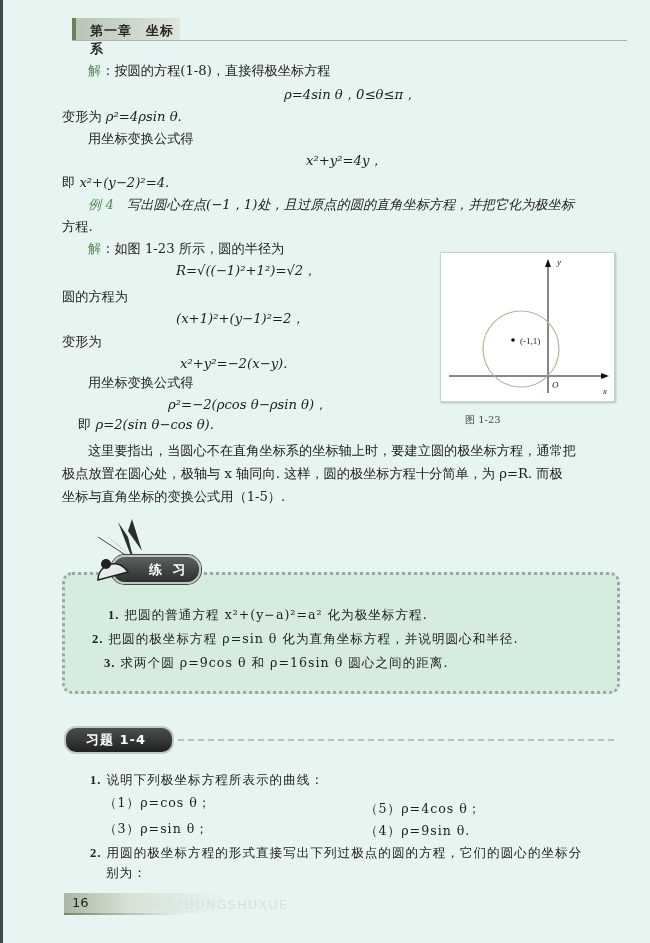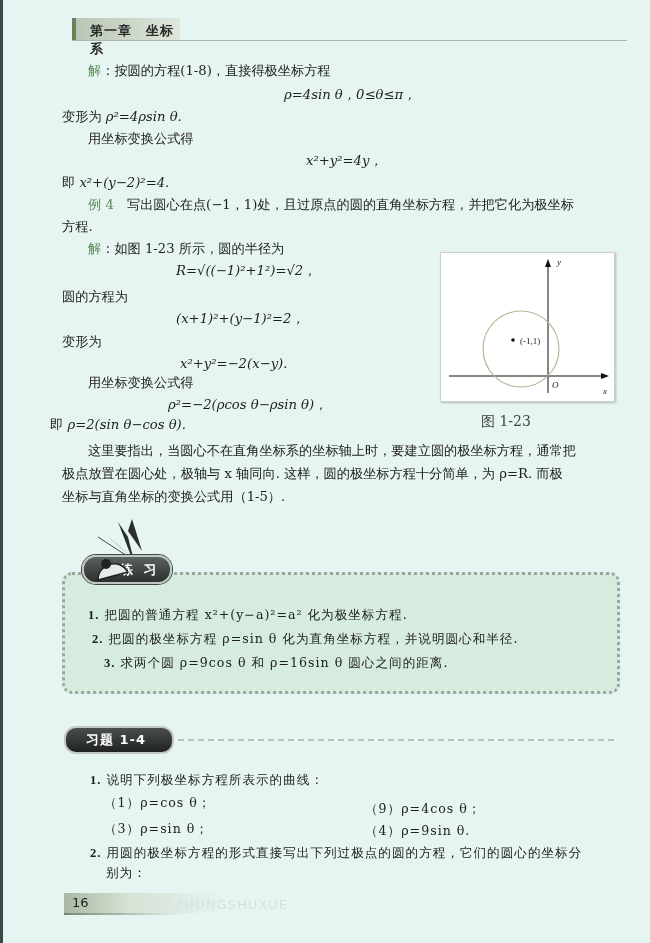--- a/index.html
+++ b/index.html
@@ -17,25 +17,25 @@
     border-left:4px solid #6e7f5c;
   }
   .header-tab span { position:absolute; left:14px; top:4px; font-size:13px; font-weight:bold; color:#2a2a2a; letter-spacing:1px; }
   .header-line { position:absolute; left:0; top:22px; width:555px; height:1px; background:#a9b6ae; }
 
   .t { position:absolute; font-size:13.2px; line-height:18px; white-space:nowrap; }
   .lbl { color:#5a8a57; }
   .i { font-style:italic; }
 
   .fig { position:absolute; left:440px; top:252px; width:173px; height:148px; background:#fff; border:1px solid #c9d2cf; box-shadow:1px 1px 2px #b5bcb9; }
-  .fig-cap { position:absolute; left:481px; top:413px; font-size:14px; color:#444; }
+  .fig-cap { position:absolute; left:465px; top:413px; font-size:10px; color:#444; }
 
   .practice { position:absolute; left:62px; top:572px; width:552px; height:116px;
     background:#d6ecdf; border:3px dotted #9aa8a2; border-radius:10px; }
-  .practice-badge { position:absolute; left:82px; top:555px; width:86px; height:25px; border-radius:14px;
+  .practice-badge { position:absolute; left:111px; top:555px; width:86px; height:25px; border-radius:14px;
     background:linear-gradient(#5a615e,#2c302e); border:2px solid #bfc7c2; box-shadow:0 0 0 1px #444; }
   .practice-badge span { position:absolute; left:36px; top:4px; color:#fff; font-weight:bold; font-size:13px; letter-spacing:3px; }
   .practice-logo { position:absolute; left:98px; top:517px; }
 
   .ex-badge { position:absolute; left:64px; top:726px; width:106px; height:24px; border-radius:12px;
     background:linear-gradient(#4a4f4d,#1f2221); border:2px solid #c2c9c5; }
   .ex-badge span { position:absolute; left:20px; top:3px; color:#fff; font-weight:bold; font-size:13px; letter-spacing:1px; font-family:"DejaVu Sans", sans-serif; }
   .ex-line { position:absolute; left:178px; top:739px; width:436px; border-top:2px dashed #b8c4bf; }
 
   .num { font-weight:bold; font-family:"Liberation Serif", serif; }
@@ -59,32 +59,32 @@
   <div class="header-line"></div>
 </div>
 
 <div class="t" style="left:88px;top:62px;"><span class="lbl">解</span><span>：按圆的方程(1-8)，直接得极坐标方程</span></div>
 <div class="t i" style="left:284px;top:86px;">ρ=4sin θ，0≤θ≤π，</div>
 <div class="t" style="left:62px;top:108px;"><span>变形为 </span><span class="i">ρ²=4ρsin θ.</span></div>
 <div class="t" style="left:88px;top:130px;">用坐标变换公式得</div>
 <div class="t i" style="left:306px;top:152px;">x²+y²=4y，</div>
 <div class="t" style="left:62px;top:174px;"><span>即 </span><span class="i">x²+(y−2)²=4.</span></div>
 
-<div class="t" style="left:88px;top:196px;"><span class="lbl">例 4</span>　<span>写出圆心在点(−1，1)处，且过原点的圆的直角坐标方程，并把它化为极坐标</span></div>
+<div class="t" style="left:88px;top:196px;font-style:italic;"><span class="lbl">例 4</span>　<span>写出圆心在点(−1，1)处，且过原点的圆的直角坐标方程，并把它化为极坐标</span></div>
 <div class="t" style="left:62px;top:218px;">方程.</div>
 
 <div class="t" style="left:88px;top:240px;"><span class="lbl">解</span><span>：如图 1-23 所示，圆的半径为</span></div>
 <div class="t i" style="left:176px;top:262px;">R=√((−1)²+1²)=√2，</div>
 <div class="t" style="left:62px;top:288px;">圆的方程为</div>
 <div class="t i" style="left:176px;top:310px;">(x+1)²+(y−1)²=2，</div>
 <div class="t" style="left:62px;top:333px;">变形为</div>
 <div class="t i" style="left:180px;top:355px;">x²+y²=−2(x−y).</div>
 <div class="t" style="left:88px;top:374px;">用坐标变换公式得</div>
 <div class="t i" style="left:168px;top:396px;">ρ²=−2(ρcos θ−ρsin θ)，</div>
-<div class="t" style="left:50px;top:416px;"><span>即 </span><span class="i">ρ=2(sin θ−cos θ).</span></div>
+<div class="t" style="left:78px;top:416px;"><span>即 </span><span class="i">ρ=2(sin θ−cos θ).</span></div>
 
 <div class="fig">
   <svg width="173" height="148" viewBox="0 0 173 148">
     <line x1="8" y1="123" x2="165" y2="123" stroke="#111" stroke-width="1"></line>
     <polygon points="168,123 160,120 160,126" fill="#111"></polygon>
     <line x1="107" y1="140" x2="107" y2="10" stroke="#111" stroke-width="1"></line>
     <polygon points="107,6 104,14 110,14" fill="#111"></polygon>
     <circle cx="80" cy="96" r="38" fill="none" stroke="#b9b79a" stroke-width="1.2"></circle>
     <circle cx="72" cy="87" r="1.8" fill="#111"></circle>
     <text x="79" y="91" font-size="9" font-family="Liberation Serif, serif" fill="#222">(-1,1)</text>
@@ -107,32 +107,32 @@
   <line x1="0" y1="20" x2="46" y2="50" stroke="#444" stroke-width="1"></line>
 </svg>
 <div class="practice-badge">
   <span>练 习</span>
 </div>
 <svg style="position:absolute;left:96px;top:552px;" width="34" height="32" viewBox="0 0 34 32">
   <path d="M2,28 A16,16 0 0 1 32,20 L2,28 Z" fill="#e8ece9" stroke="#222" stroke-width="1.5"></path>
   <circle cx="10" cy="12" r="5" fill="#222"></circle>
 </svg>
 
-<div class="exer" style="left:88px;top:606px;"><span class="num">1.</span> <span>把圆的普通方程 x²+(y−a)²=a² 化为极坐标方程.</span></div>
+<div class="exer" style="left:108px;top:606px;"><span class="num">1.</span> <span>把圆的普通方程 x²+(y−a)²=a² 化为极坐标方程.</span></div>
 <div class="exer" style="left:92px;top:630px;"><span class="num">2.</span> <span>把圆的极坐标方程 ρ=sin θ 化为直角坐标方程，并说明圆心和半径.</span></div>
 <div class="exer" style="left:104px;top:654px;"><span class="num">3.</span> <span>求两个圆 ρ=9cos θ 和 ρ=16sin θ 圆心之间的距离.</span></div>
 
 <div class="ex-badge">
   <span>习题 1-4</span>
 </div>
 <div class="ex-line"></div>
 
 <div class="exer" style="left:90px;top:771px;"><span class="num">1.</span> <span>说明下列极坐标方程所表示的曲线：</span></div>
 <div class="exer" style="left:104px;top:794px;">（1）ρ=cos θ；</div>
-<div class="exer" style="left:365px;top:800px;">（9）ρ=4cos θ；</div>
+<div class="exer" style="left:365px;top:800px;">（5）ρ=4cos θ；</div>
 <div class="exer" style="left:104px;top:820px;">（3）ρ=sin θ；</div>
 <div class="exer" style="left:365px;top:822px;">（4）ρ=9sin θ.</div>
 <div class="exer" style="left:90px;top:844px;"><span class="num">2.</span> <span>用圆的极坐标方程的形式直接写出下列过极点的圆的方程，它们的圆心的坐标分</span></div>
 <div class="exer" style="left:106px;top:864px;">别为：</div>
 
 <div class="footer-tab">
   <span class="pg">16</span>
   <span class="mark">GAOZHONGSHUXUE</span>
 </div>
 <div class="footer-line"></div>

